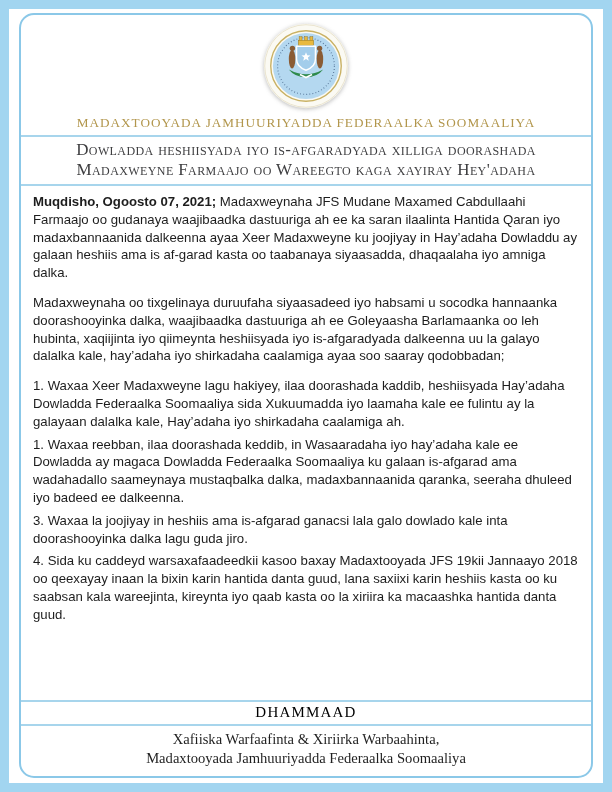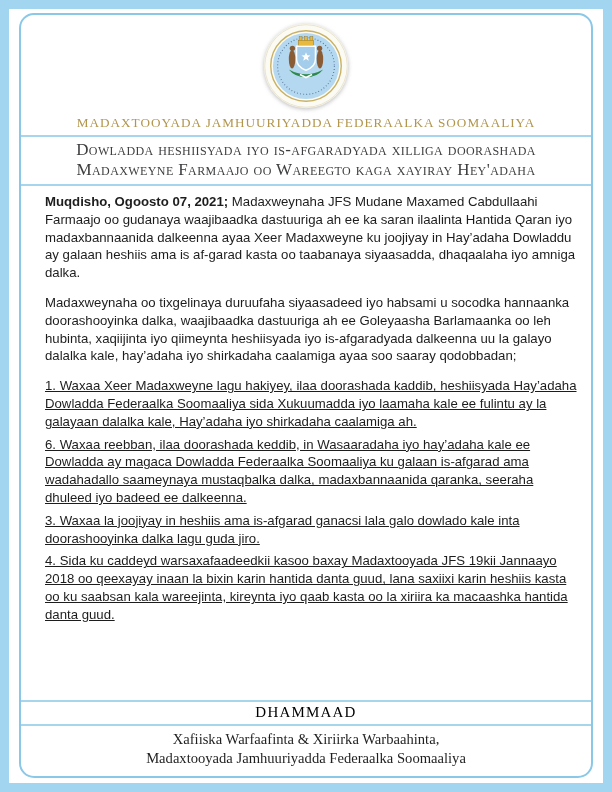--- a/index.html
+++ b/index.html
@@ -38,28 +38,28 @@
     font-variant:small-caps;
     font-size:17px;
     letter-spacing:.4px;
     color:#3e3e40;
     line-height:1.18;
     padding:3px 10px 4px 10px;
   }
   .doc-title span{display:block;}
   .body{
     flex:1 1 auto;
-    padding:7px 12px 0 24px;
+    padding:7px 12px 0 12px;
     font-size:13.2px;
     line-height:17.8px;
     color:#1d1d1d;
     text-align:left;
   }
   .body p{margin:0 0 12px 0;}
-  .body p.item{margin:0 0 5px 0;text-decoration:underline;}
+  .body p.item{margin:0 0 5px 0;}
   .body .bold{font-weight:bold;}
   .endblock{flex:0 0 auto;margin-top:auto;}
   .end-label{
     font-family:"Liberation Serif",serif;
     font-size:15px;
     letter-spacing:1.2px;
     color:#000000;
     text-align:center;
     padding:2px 0 3px 0;
   }
@@ -114,21 +114,21 @@
         <span>Dowladda heshiisyada iyo is-afgaradyada xilliga doorashada</span>
         <span>Madaxweyne Farmaajo oo Wareegto kaga xayiray Hey'adaha</span>
       </div>
       <div class="rule"></div>
     </div>
 
     <div class="body">
       <p><span class="bold">Muqdisho, Ogoosto 07, 2021;</span><span> Madaxweynaha JFS Mudane Maxamed Cabdullaahi Farmaajo oo gudanaya waajibaadka dastuuriga ah ee ka saran ilaalinta Hantida Qaran iyo madaxbannaanida dalkeenna ayaa Xeer Madaxweyne ku joojiyay in Hay’adaha Dowladdu ay galaan heshiis ama is af-garad kasta oo taabanaya siyaasadda, dhaqaalaha iyo amniga dalka.</span></p>
       <p>Madaxweynaha oo tixgelinaya duruufaha siyaasadeed iyo habsami u socodka hannaanka doorashooyinka dalka, waajibaadka dastuuriga ah ee Goleyaasha Barlamaanka oo leh hubinta, xaqiijinta iyo qiimeynta heshiisyada iyo is-afgaradyada dalkeenna uu la galayo dalalka kale, hay’adaha iyo shirkadaha caalamiga ayaa soo saaray qodobbadan;</p>
       <p class="item">1. Waxaa Xeer Madaxweyne lagu hakiyey, ilaa doorashada kaddib, heshiisyada Hay’adaha Dowladda Federaalka Soomaaliya sida Xukuumadda iyo laamaha kale ee fulintu ay la galayaan dalalka kale, Hay’adaha iyo shirkadaha caalamiga ah.</p>
-      <p class="item">6. Waxaa reebban, ilaa doorashada keddib, in Wasaaradaha iyo hay’adaha kale ee Dowladda ay magaca Dowladda Federaalka Soomaaliya ku galaan is-afgarad ama wadahadallo saameynaya mustaqbalka dalka, madaxbannaanida qaranka, seeraha dhuleed iyo badeed ee dalkeenna.</p>
+      <p class="item">1. Waxaa reebban, ilaa doorashada keddib, in Wasaaradaha iyo hay’adaha kale ee Dowladda ay magaca Dowladda Federaalka Soomaaliya ku galaan is-afgarad ama wadahadallo saameynaya mustaqbalka dalka, madaxbannaanida qaranka, seeraha dhuleed iyo badeed ee dalkeenna.</p>
       <p class="item">3. Waxaa la joojiyay in heshiis ama is-afgarad ganacsi lala galo dowlado kale inta doorashooyinka dalka lagu guda jiro.</p>
       <p class="item">4. Sida ku caddeyd warsaxafaadeedkii kasoo baxay Madaxtooyada JFS 19kii Jannaayo 2018 oo qeexayay inaan la bixin karin hantida danta guud, lana saxiixi karin heshiis kasta oo ku saabsan kala wareejinta, kireynta iyo qaab kasta oo la xiriira ka macaashka hantida danta guud.</p>
     </div>
 
     <div class="endblock">
       <div class="rule"></div>
       <div class="end-label">DHAMMAAD</div>
       <div class="rule"></div>
       <div class="office">
         <div>Xafiiska Warfaafinta &amp; Xiriirka Warbaahinta,</div>

